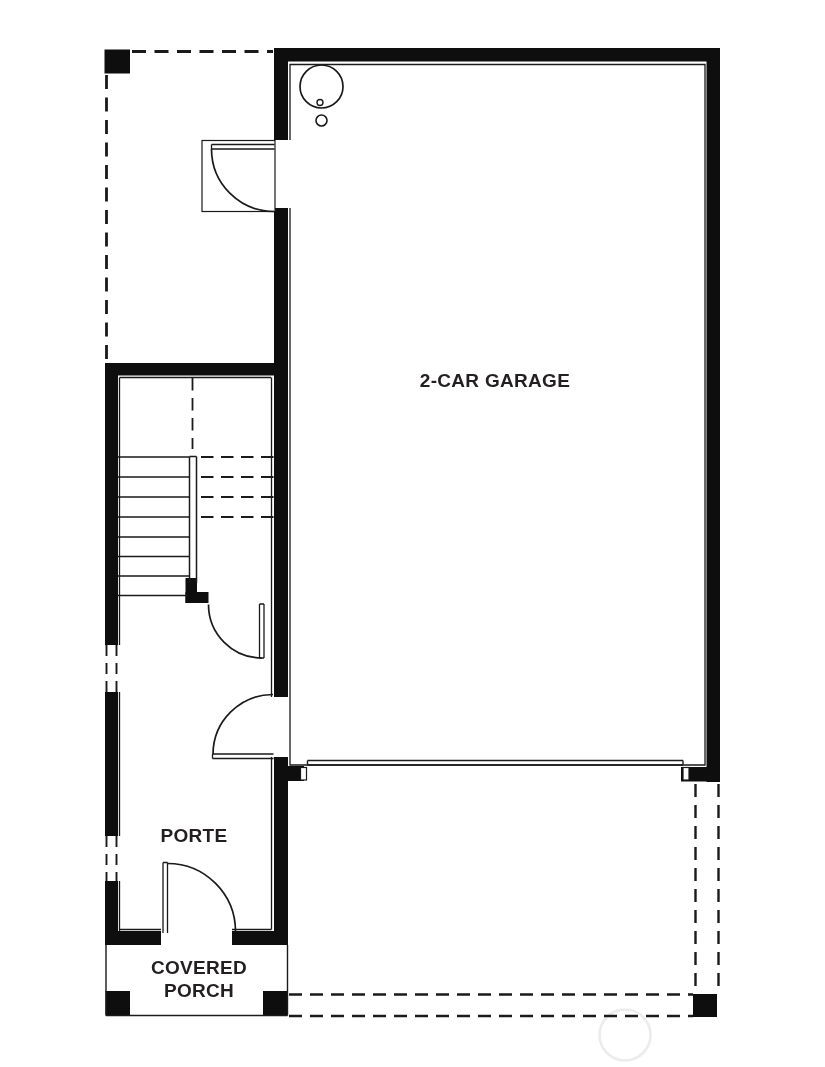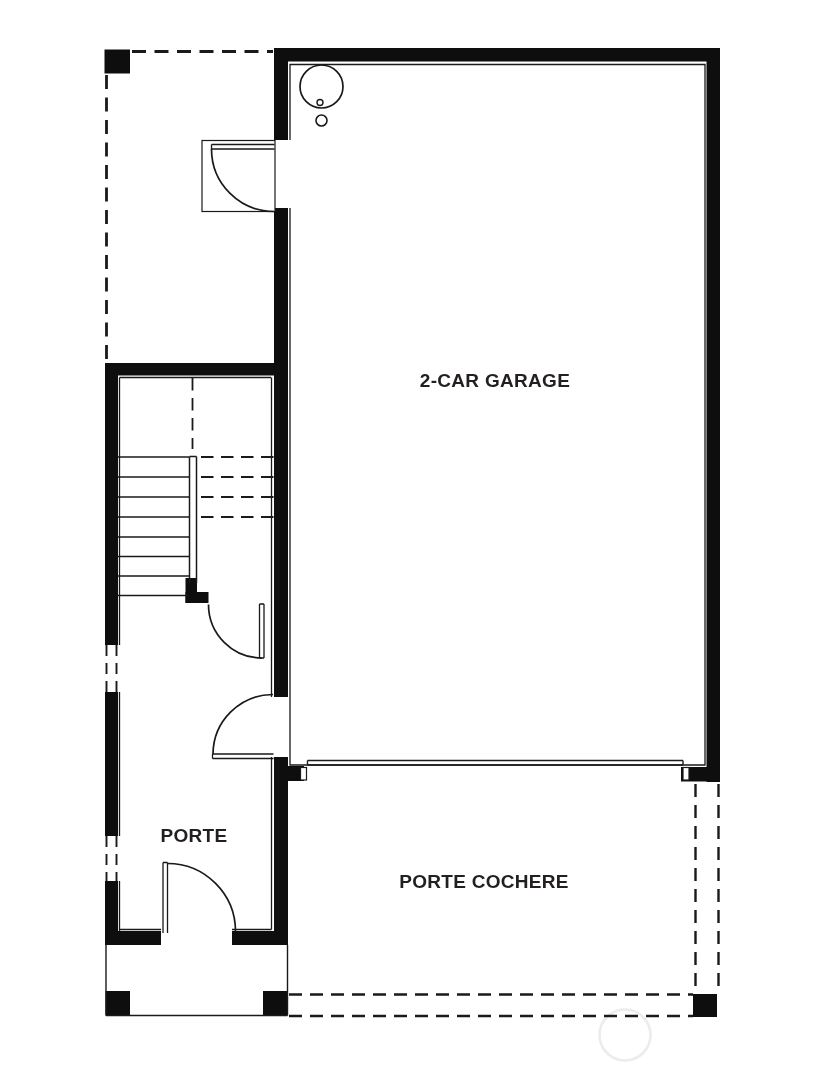--- a/index.html
+++ b/index.html
@@ -126,15 +126,15 @@
     <g>
       <path class="ln" stroke-width="2.4" stroke-dasharray="13 8" d="M695.5 784 V992 M718.5 784 V992"></path>
       <path class="ln" stroke-width="2.4" stroke-dasharray="13 8" d="M289 994.5 H693 M289 1016 H693"></path>
     </g>
   </svg>
 
   <div class="room-label" style="left:495px;top:381px;">2-CAR GARAGE</div>
 
   <div class="room-label" style="left:194px;top:836px;">PORTE</div>
 
-  <div class="room-label" style="left:484px;top:882px;">PORTE COCHERE</div>
 
+  <div class="room-label wrap" style="left:199px;top:979px;">COVERED PORCH</div>
 </div>
 
 </body></html>

